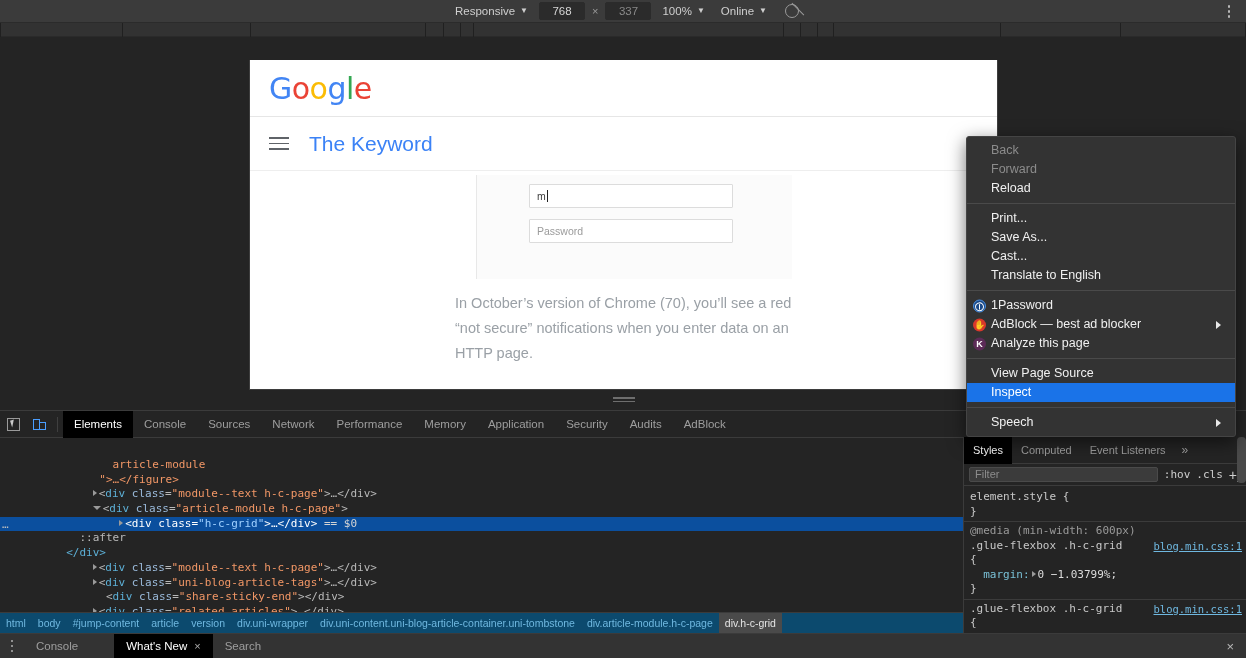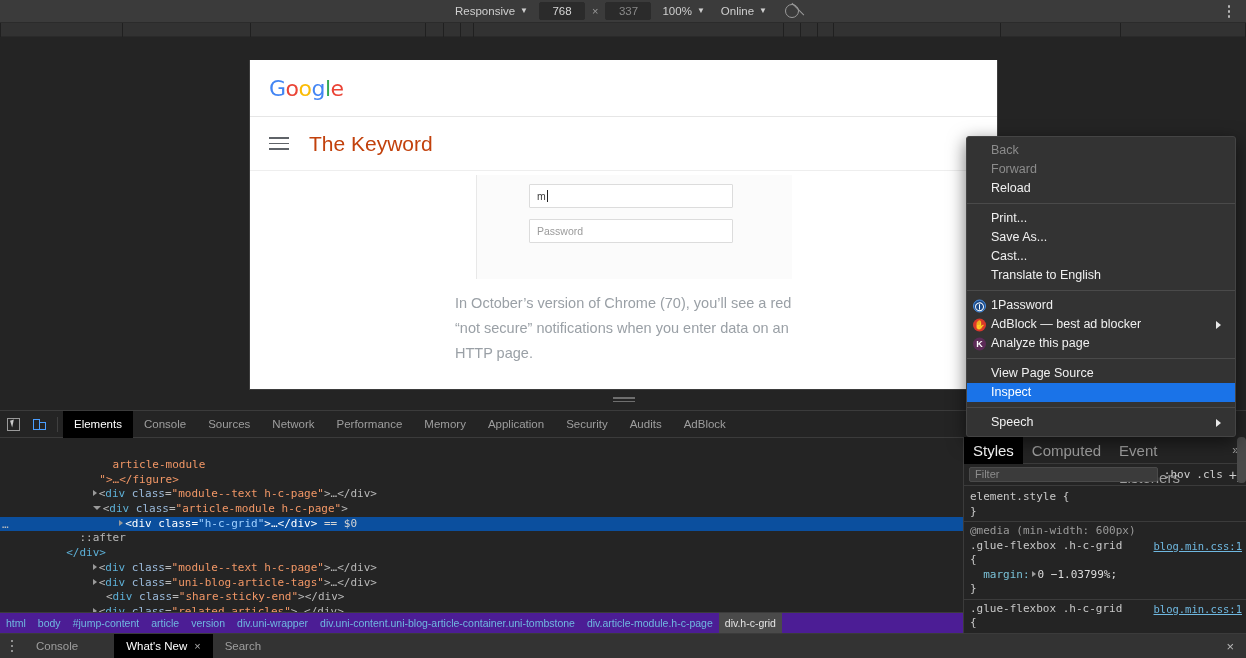--- a/index.html
+++ b/index.html
@@ -55,28 +55,28 @@
   .stage {
     position: absolute; left: 0; top: 37px; width: 1246px; height: 373px;
     background: #242424;
   }
   .page-frame {
     position: absolute; left: 249px; top: 23px; width: 749px; height: 330px;
     background: #ffffff; overflow: hidden;
     border: 1px solid #3d3d3d; border-top: none;
   }
   .gbar { height: 57px; border-bottom: 1px solid #e6e6e6; display: flex; align-items: center; padding-left: 19px; }
-  .glogo { font-family: "DejaVu Sans", sans-serif; font-size: 22px; letter-spacing: -0.5px; font-weight: 400; }
+  .glogo { font-family: "DejaVu Sans", sans-serif; font-size: 30px; letter-spacing: -0.5px; font-weight: 400; }
   .glogo .b { color: #4285F4; } .glogo .r { color: #EA4335; }
   .glogo .y { color: #FBBC05; } .glogo .g { color: #34A853; }
 
   .kwbar { height: 54px; display: flex; align-items: center; padding-left: 19px; gap: 20px; border-bottom: 1px solid #eeeeee; }
   .hamburger { width: 20px; display: flex; flex-direction: column; gap: 4px; cursor: pointer; }
   .hamburger i { display: block; height: 1.6px; background: #5f6368; width: 20px; }
-  .kwtitle { font-size: 21px; color: #c2410c; font-weight: 400; }
+  .kwtitle { font-size: 21px; color: #3b82f6; font-weight: 400; }
 
   .pagebody { position: relative; height: 218px; background: #ffffff; }
   .form-card {
     position: absolute; left: 226px; top: 4px; width: 316px; height: 104px;
     background: #fbfbfb; border-left: 1px solid #e8e8e8;
   }
   .fld {
     position: absolute; left: 52px; width: 204px; height: 24px;
     background: #ffffff; border: 1px solid #dcdcdc; border-radius: 1px;
     font-size: 10.5px; color: #3c3c3c; padding: 0 7px; line-height: 22px;
@@ -185,36 +185,36 @@
     border-left: 4px solid #9a9a9a; border-top: 3.5px solid transparent; border-bottom: 3.5px solid transparent;
     vertical-align: 1px;
   }
   .arrow-t.open {
     border-left: 4px solid transparent; border-right: 4px solid transparent;
     border-top: 4px solid #9a9a9a; border-bottom: none; vertical-align: 2px;
   }
 
   .crumbs {
     position: absolute; left: 0; top: 612px; width: 963px; height: 21px;
-    background: #4c1d95; display: flex; align-items: center;
+    background: #0c4a6e; display: flex; align-items: center;
     border-top: 1px solid #3b3b3b; overflow: hidden;
   }
   .crumb {
     font-size: 10.5px; color: #6fb8e0; padding: 0 6px; height: 21px; line-height: 21px;
     white-space: nowrap; cursor: pointer;
   }
   .crumb.active { background: #4a4a4a; color: #e4e4e4; }
 
   
   .styles-pane {
     position: absolute; left: 963px; top: 437px; width: 283px; height: 196px;
     background: #242424; border-left: 1px solid #3b3b3b;
   }
   .styles-tabbar { height: 27px; display: flex; align-items: center; border-bottom: 1px solid #3b3b3b; }
-  .st-tab { padding: 0 9px; height: 27px; line-height: 27px; font-size: 15px; color: #9e9e9e; cursor: pointer; }
+  .st-tab { padding: 0 9px; height: 27px; line-height: 27px; font-size: 11px; color: #9e9e9e; cursor: pointer; }
   .st-tab.active { background: #000000; color: #ffffff; }
   .st-more { color: #9e9e9e; font-size: 12px; padding: 0 7px; cursor: pointer; }
   .filter-row {
     height: 22px; display: flex; align-items: center; gap: 6px;
     border-bottom: 1px solid #3b3b3b; padding: 0 5px;
   }
   .filter-input {
     flex: 1; height: 15px; background: #3b3b3b; border: 1px solid #4a4a4a; border-radius: 2px;
     font-size: 11px; color: #8d8d8d; padding: 0 5px; line-height: 13px;
   }

